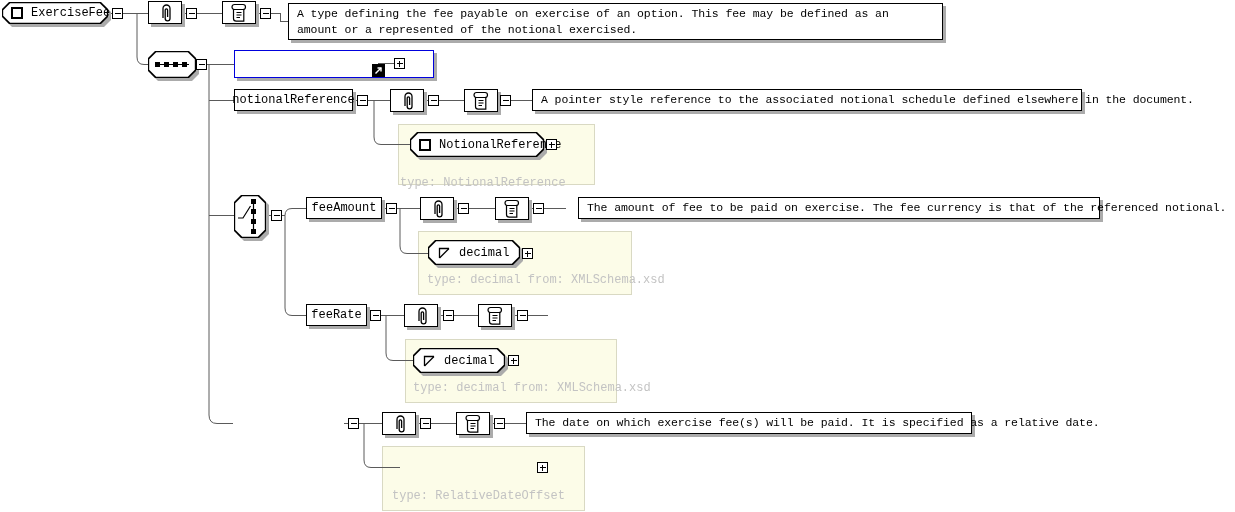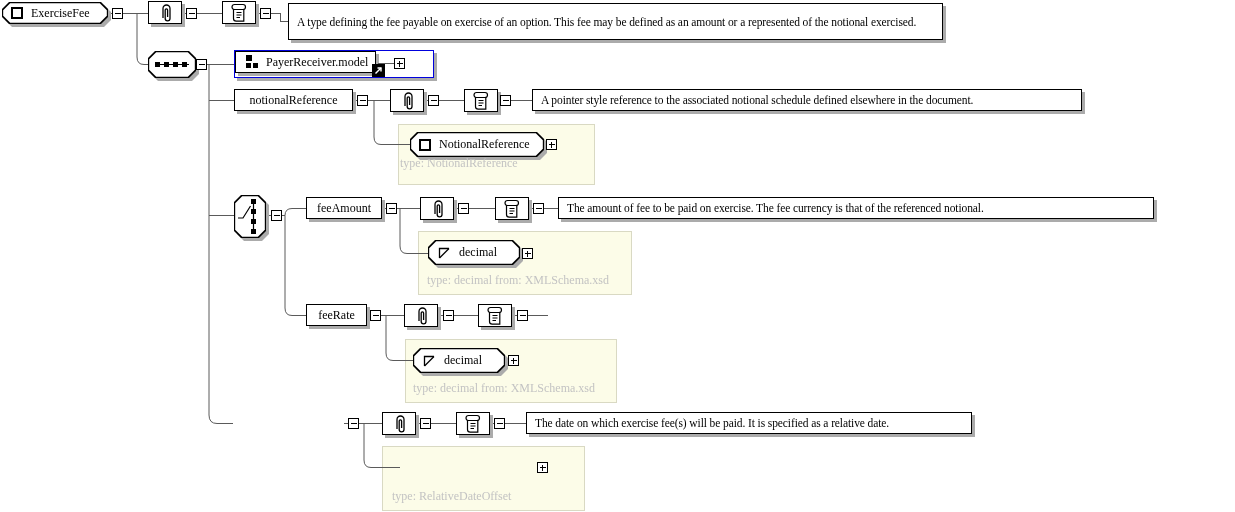--- a/index.html
+++ b/index.html
@@ -1,18 +1,18 @@
 <!DOCTYPE html>
 <html><head>
 <meta charset="utf-8">
 <style>
   html,body{margin:0;padding:0;background:#fff;}
   .canvas{
     position:relative;width:1235px;height:512px;background:#ffffff;overflow:hidden;
-    font-family:Liberation Serif, serif;font-size:12px;color:#000;
+    font-family:Liberation Mono, monospace;font-size:12px;color:#000;
   }
   svg.wires{position:absolute;left:0;top:0;z-index:1;}
   .panel{position:absolute;z-index:0;background:#fcfce8;border:1px solid #d9d9c3;box-sizing:border-box;}
   .note{position:absolute;z-index:2;color:#c3c3c3;font-size:12px;white-space:nowrap;}
   .rectbox{
     position:absolute;z-index:2;background:#fff;border:1px solid #000;box-sizing:border-box;
     box-shadow:3px 3px 0 #ababab;display:flex;align-items:center;justify-content:center;
   }
   .doc{justify-content:flex-start;padding:2px 8px;font-size:11.5px;line-height:16px;letter-spacing:-0.1px;}
   .doc.nw{white-space:nowrap;}
@@ -130,30 +130,20 @@
       </svg>
     </div>
   </div>
   <div class="pm" style="left:196px;top:59px">
     <svg width="9" height="9">
         <line x1="1.5" y1="4.5" x2="7.5" y2="4.5" stroke="#000" shape-rendering="crispEdges"></line>
       </svg>
   </div>
 
   <div class="group" style="left:234px;top:50px;width:200px;height:28px">
-    <div class="inner">
-      <svg width="14" height="14" viewBox="0 0 14 14">
-        <g fill="#000">
-            <rect x="2" y="0" width="6" height="6"></rect>
-            <rect x="2" y="8" width="5" height="5"></rect>
-            <rect x="9" y="8" width="5" height="5"></rect>
-          </g>
-      </svg>
-      <span class="lbl">PayerReceiver.model</span>
-    </div>
     <div class="hline"></div>
     <div class="linkarrow">
       <svg width="11" height="11" viewBox="0 0 11 11">
           <g stroke="#fff" stroke-width="1.4" fill="none">
             <path d="M2.5 8.5 L8 3"></path>
             <path d="M4.5 3 H8 V6.5"></path>
           </g>
         </svg>
     </div>
     <div class="pm" style="left:159px;top:7px">
@@ -211,21 +201,21 @@
     </div>
   </div>
   <div class="pm" style="left:546px;top:139px">
     <svg width="9" height="9">
         <g stroke="#000" shape-rendering="crispEdges">
           <line x1="1.5" y1="4.5" x2="7.5" y2="4.5"></line>
           <line x1="4.5" y1="1.5" x2="4.5" y2="7.5"></line>
         </g>
       </svg>
   </div>
-  <div class="note" style="left:400px;top:156px">type: NotionalReference</div>
+  <div class="note" style="left:400px;top:176px">type: NotionalReference</div>
 
   <div class="octo" style="left:234px;top:195px;width:32px;height:43px">
     <div class="sh"></div>
       <div class="bd"></div>
       <div class="fl"></div>
     <div class="cnt ctr">
       <svg width="32" height="43" viewBox="0 0 32 43">
         <line x1="19.5" y1="7" x2="19.5" y2="37" stroke="#000" stroke-width="1.2"></line>
         <path d="M4 23 H9 L16.5 11" fill="none" stroke="#000" stroke-width="1.2"></path>
         <g fill="#000">
@@ -268,21 +258,21 @@
         <path d="M5.5 7.5 V16.5 C5.5 18.2 6.6 19.2 8.2 19.2 H15.8 V7.5"></path>
         <path d="M8.5 10.5 H13.5 M8.5 13 H13.5 M8.5 15.5 H12"></path>
       </g>
     </svg>
   </div>
   <div class="pm" style="left:533px;top:203px">
     <svg width="9" height="9">
         <line x1="1.5" y1="4.5" x2="7.5" y2="4.5" stroke="#000" shape-rendering="crispEdges"></line>
       </svg>
   </div>
-  <div class="rectbox doc nw" style="left:558px;top:197px;width:596px;height:22px">
+  <div class="rectbox doc nw" style="left:578px;top:197px;width:522px;height:22px">
     <span>The amount of fee to be paid on exercise. The fee currency is that of the referenced notional.</span>
   </div>
   <div class="octo" style="left:428px;top:240px;width:92px;height:25px">
     <div class="sh"></div>
       <div class="bd"></div>
       <div class="fl"></div>
     <div class="cnt">
       <svg width="14" height="14" viewBox="0 0 14 14">
         <g fill="none" stroke="#000" stroke-width="1.3">
             <path d="M2.5 12 V2.5 H12"></path>

